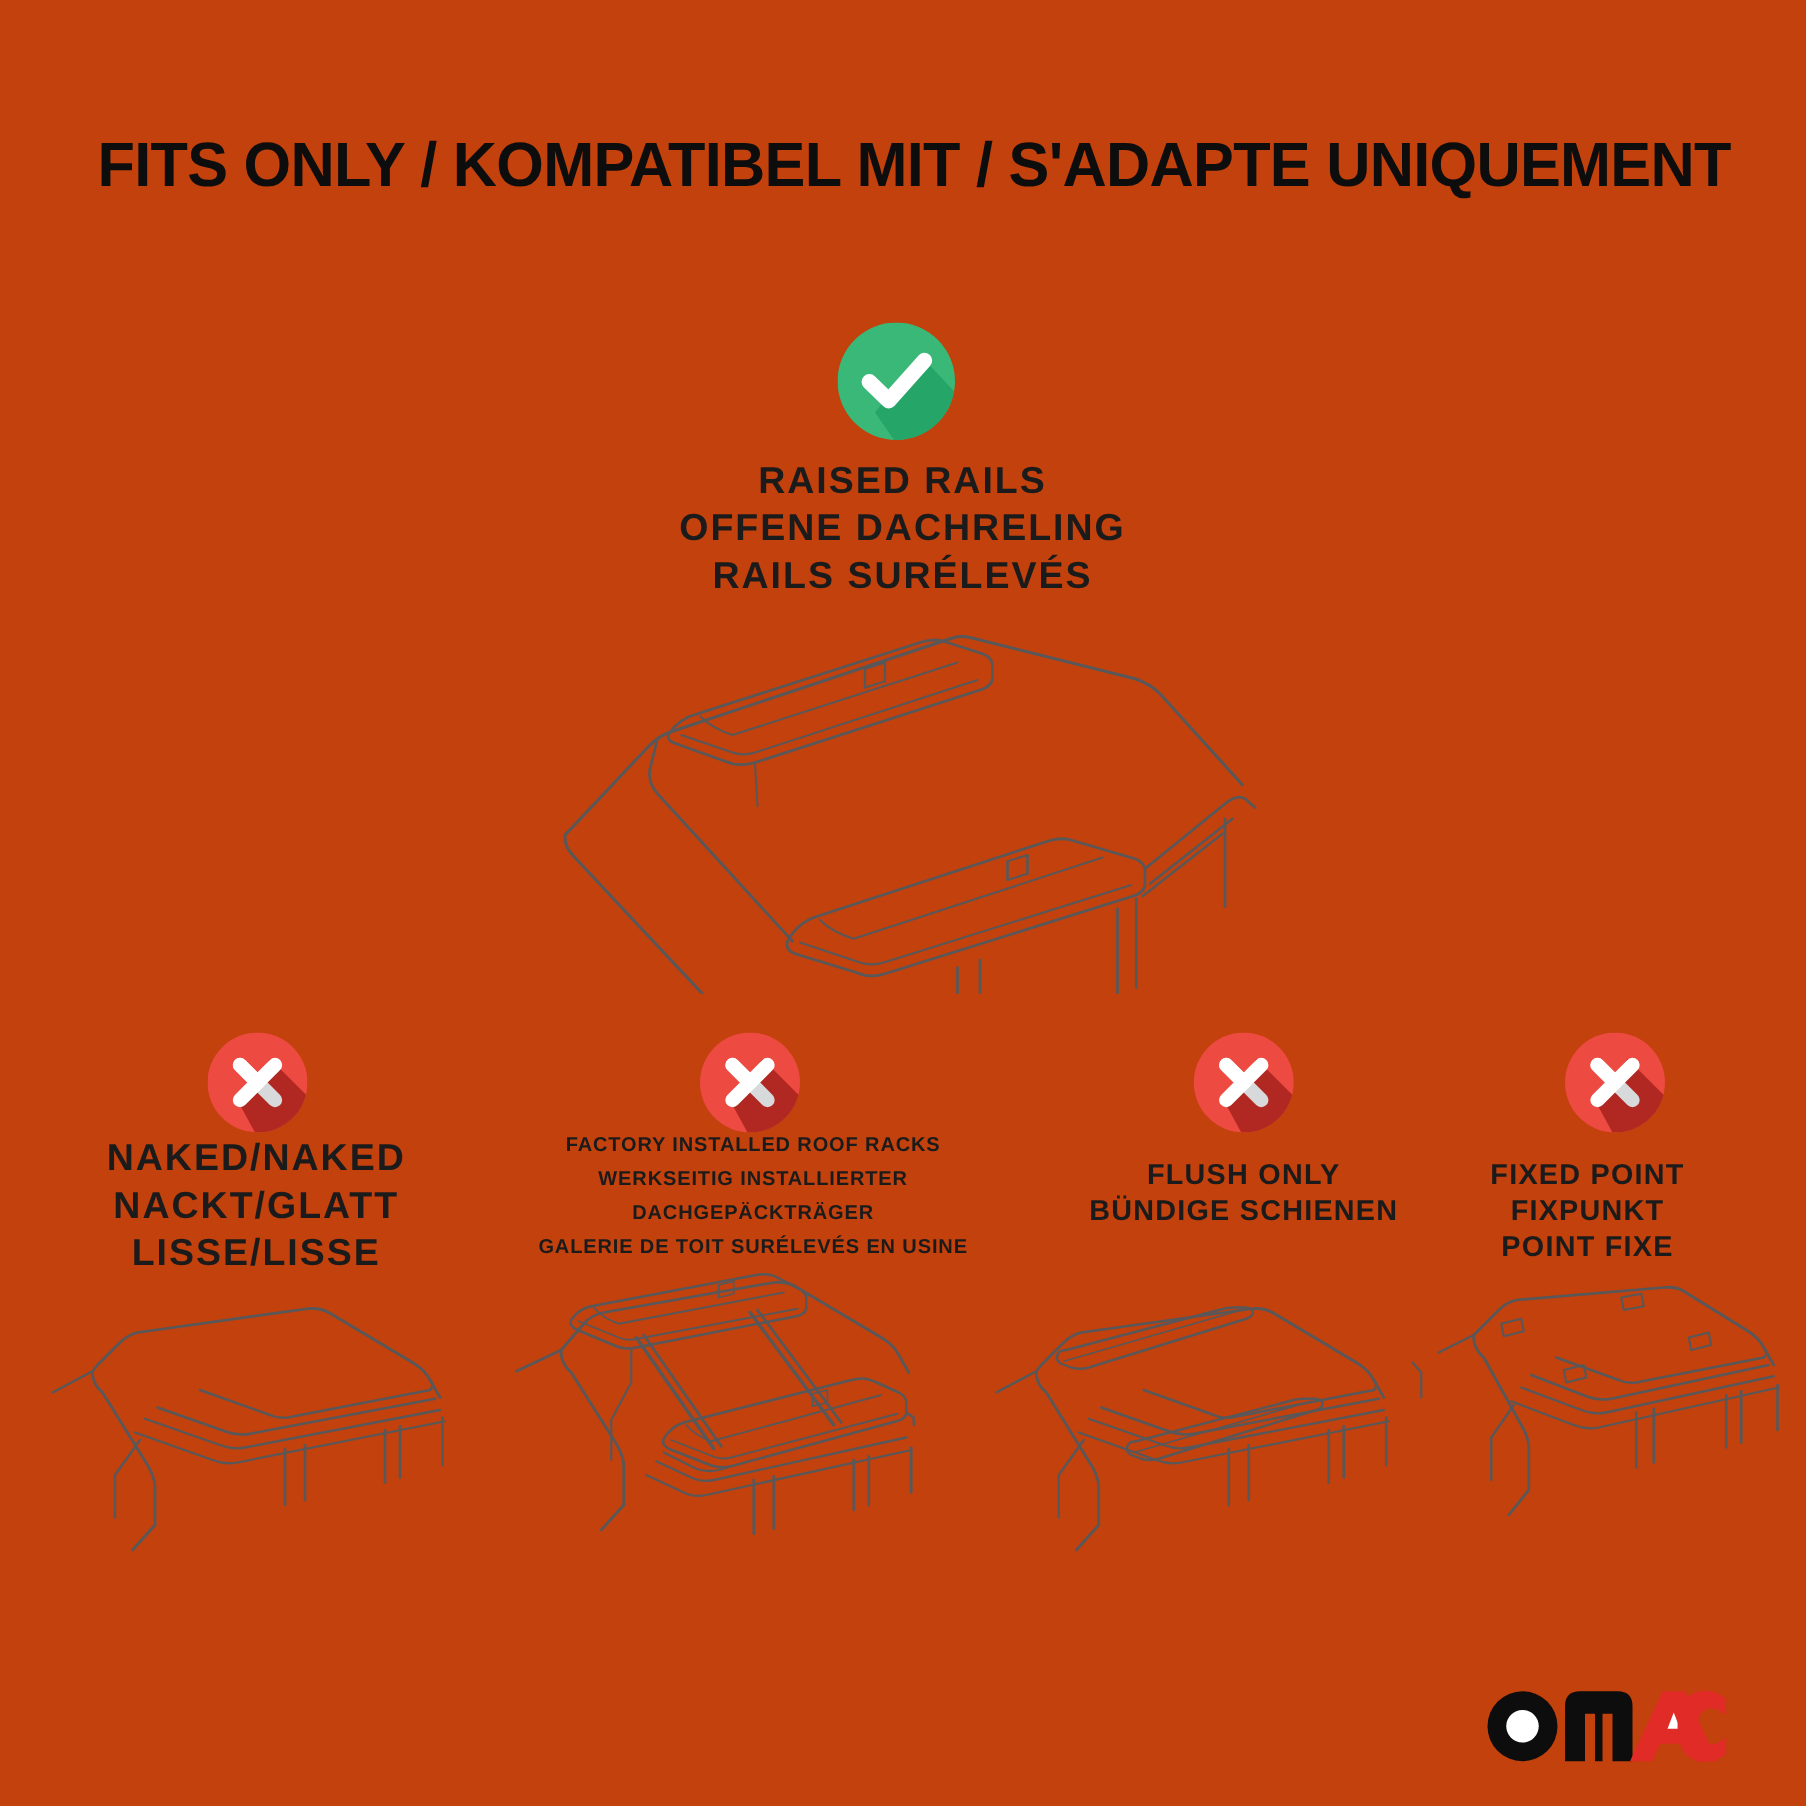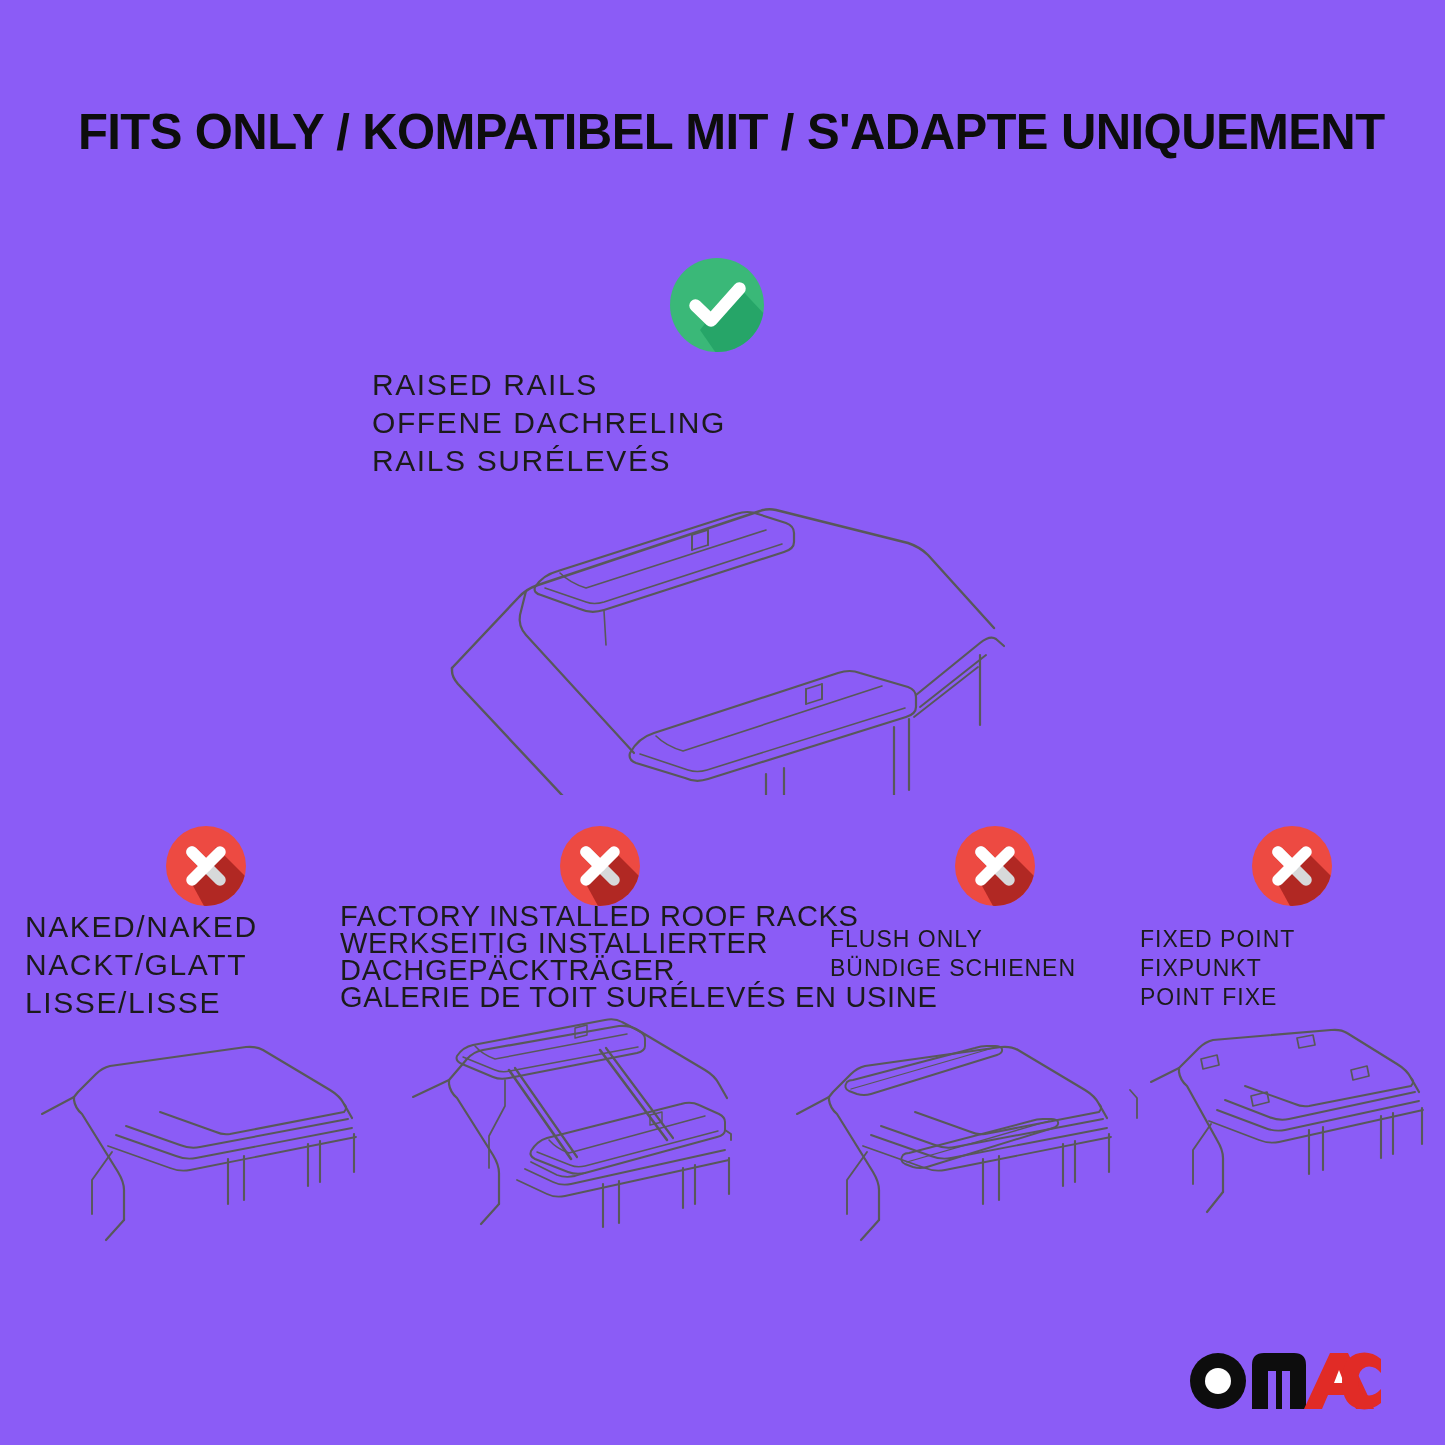--- a/index.html
+++ b/index.html
@@ -9,21 +9,21 @@
     background: #ffffff;
   }
   body {
     font-family: "Liberation Sans", sans-serif;
     -webkit-font-smoothing: antialiased;
   }
   #canvas {
     position: relative;
     width: 1445px;
     height: 1445px;
-    background: #8b5cf6;
+    background: #c2410c;
     overflow: hidden;
   }
 
   
   .title {
     position: absolute;
     left: 78px;
     top: 107px;
     width: 1300px;
     font-family: "Liberation Sans Narrow", "Liberation Sans", sans-serif;
@@ -39,40 +39,40 @@
 
   
   .status-icon {
     position: absolute;
   }
   .status-icon svg { display: block; }
 
   
   .label-block {
     position: absolute;
-    text-align: left;
+    text-align: center;
     color: #1b1b1b;
     font-family: "Liberation Sans", sans-serif;
-    font-weight: 400;
+    font-weight: 700;
     letter-spacing: 1.1px;
   }
   .label-block .ln { display: block; white-space: nowrap; }
 
   .label-main {
     font-size: 30px;
     line-height: 38px;
     letter-spacing: 1.6px;
   }
   .label-small {
     font-size: 23px;
     line-height: 29px;
     letter-spacing: 1.0px;
   }
   .label-xsmall {
-    font-size: 29px;
+    font-size: 16px;
     line-height: 27px;
     letter-spacing: 0.7px;
   }
 
   
   .car {
     position: absolute;
   }
   .car svg { display: block; }
   .car svg path,

